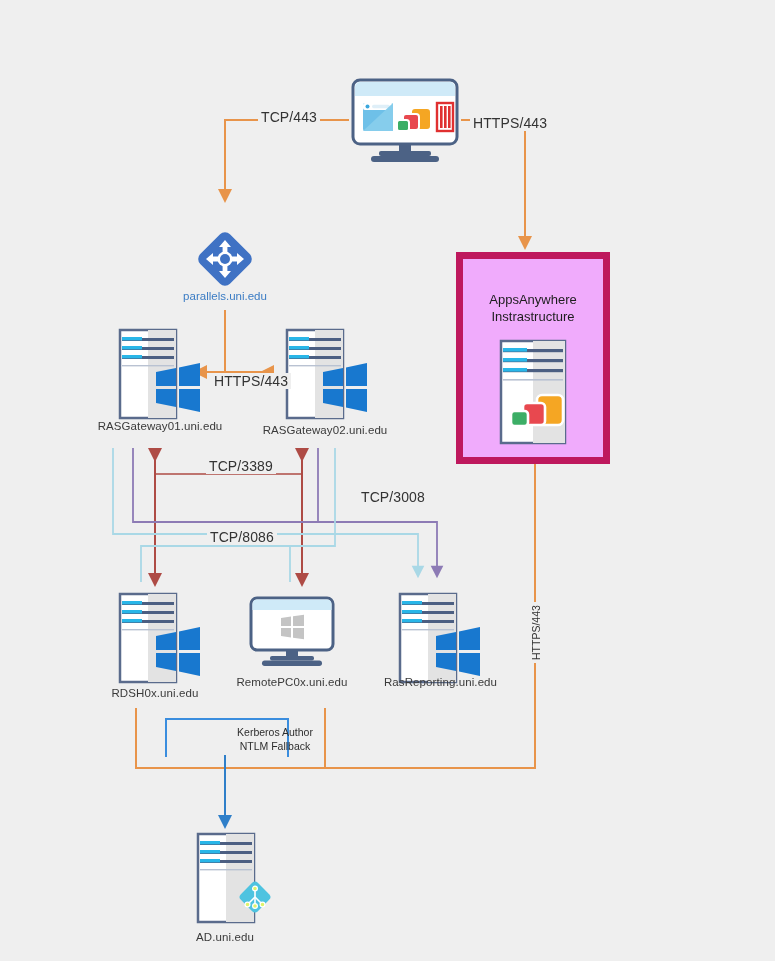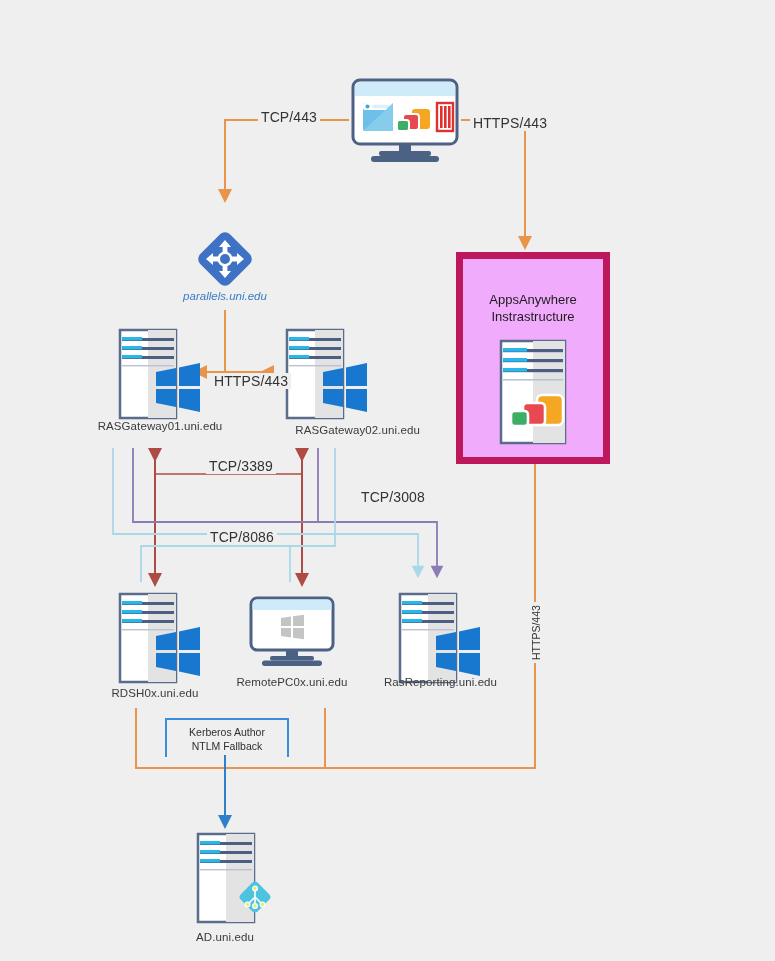--- a/index.html
+++ b/index.html
@@ -152,21 +152,21 @@
       <g fill="#ffffff">
         <path d="M29,10 l6,7 h-3.6 v8 h-4.8 v-8 h-3.6 z"></path>
         <path d="M29,48 l-6,-7 h3.6 v-8 h4.8 v8 h3.6 z"></path>
         <path d="M10,29 l7,-6 v3.6 h8 v4.8 h-8 v3.6 z"></path>
         <path d="M48,29 l-7,6 v-3.6 h-8 v-4.8 h8 v-3.6 z"></path>
         <circle cx="29" cy="29" r="7.5"></circle>
       </g>
       <circle cx="29" cy="29" r="5" fill="#3f72c4"></circle>
     </svg>
   </div>
-  <div class="router-label" style="left:155px;top:290px;width:140px;font-style:italic;">parallels.uni.edu</div>
+  <div class="router-label" style="left:155px;top:290px;width:140px;">parallels.uni.edu</div>
 
   <div class="apps-box" style="left:456px;top:252px;width:140px;height:198px;">
     <div class="apps-title" style="top:32px;">
       <span>AppsAnywhere</span><br>
       <span>Instrastructure</span>
     </div>
     <svg width="72" height="110" viewBox="0 0 72 110" style="position:absolute;left:34px;top:80px;">
       <rect x="4" y="2" width="64" height="102" fill="#ffffff" stroke="#5a6b8c" stroke-width="2.5"></rect>
       <rect x="36" y="2" width="32" height="102" fill="#e3e3e3"></rect>
       <g>
@@ -217,21 +217,21 @@
       <rect x="4" y="27" width="20" height="3.4" fill="#29b6e8"></rect>
       <rect x="4" y="37" width="52" height="1.4" fill="#b9c2d2"></rect>
       <g fill="#1878cf">
         <path d="M38,44 L58,40 L58,58 L38,58 z"></path>
         <path d="M61,39.4 L82,35 L82,58 L61,58 z"></path>
         <path d="M38,61 L58,61 L58,79 L38,75 z"></path>
         <path d="M61,61 L82,61 L82,84 L61,79.6 z"></path>
       </g>
     </svg>
   </div>
-  <div class="nodelabel" style="left:230px;top:424px;width:190px;text-align:right;">RASGateway02.uni.edu</div>
+  <div class="nodelabel" style="left:230px;top:424px;width:190px;">RASGateway02.uni.edu</div>
 
   <div class="node" style="left:118px;top:592px;">
     <svg width="84" height="92" viewBox="0 0 84 92">
       <rect x="2" y="2" width="56" height="88" fill="#ffffff" stroke="#5a6b8c" stroke-width="2.5"></rect>
       <rect x="30" y="2" width="28" height="88" fill="#e3e3e3"></rect>
       <rect x="4" y="10" width="52" height="3" fill="#4c5f82"></rect>
       <rect x="4" y="9" width="20" height="3.4" fill="#29b6e8"></rect>
       <rect x="4" y="19" width="52" height="3" fill="#4c5f82"></rect>
       <rect x="4" y="18" width="20" height="3.4" fill="#29b6e8"></rect>
       <rect x="4" y="28" width="52" height="3" fill="#4c5f82"></rect>
@@ -308,21 +308,21 @@
           <circle cx="5.5" cy="20.5" r="2.4"></circle>
           <circle cx="20.5" cy="20.5" r="2.4"></circle>
           <circle cx="13" cy="22" r="2.4"></circle>
         </g>
       </g>
     </svg>
   </div>
   <div class="nodelabel" style="left:165px;top:931px;width:120px;">AD.uni.edu</div>
 
   <div class="kerb-box" style="left:165px;top:718px;width:120px;height:37px;">
-    <div class="kerb-text" style="top:5px;">
+    <div class="kerb-text" style="top:5px;padding-left:48px;">
       <span>Kerberos Author</span><br>
       <span>NTLM Fallback</span>
     </div>
   </div>
 
   <div class="linklabel" style="left:258px;top:109px;">TCP/443</div>
   <div class="linklabel" style="left:470px;top:115px;">HTTPS/443</div>
   <div class="linklabel" style="left:211px;top:373px;">HTTPS/443</div>
   <div class="linklabel" style="left:206px;top:458px;">TCP/3389</div>
   <div class="linklabel" style="left:358px;top:489px;">TCP/3008</div>

